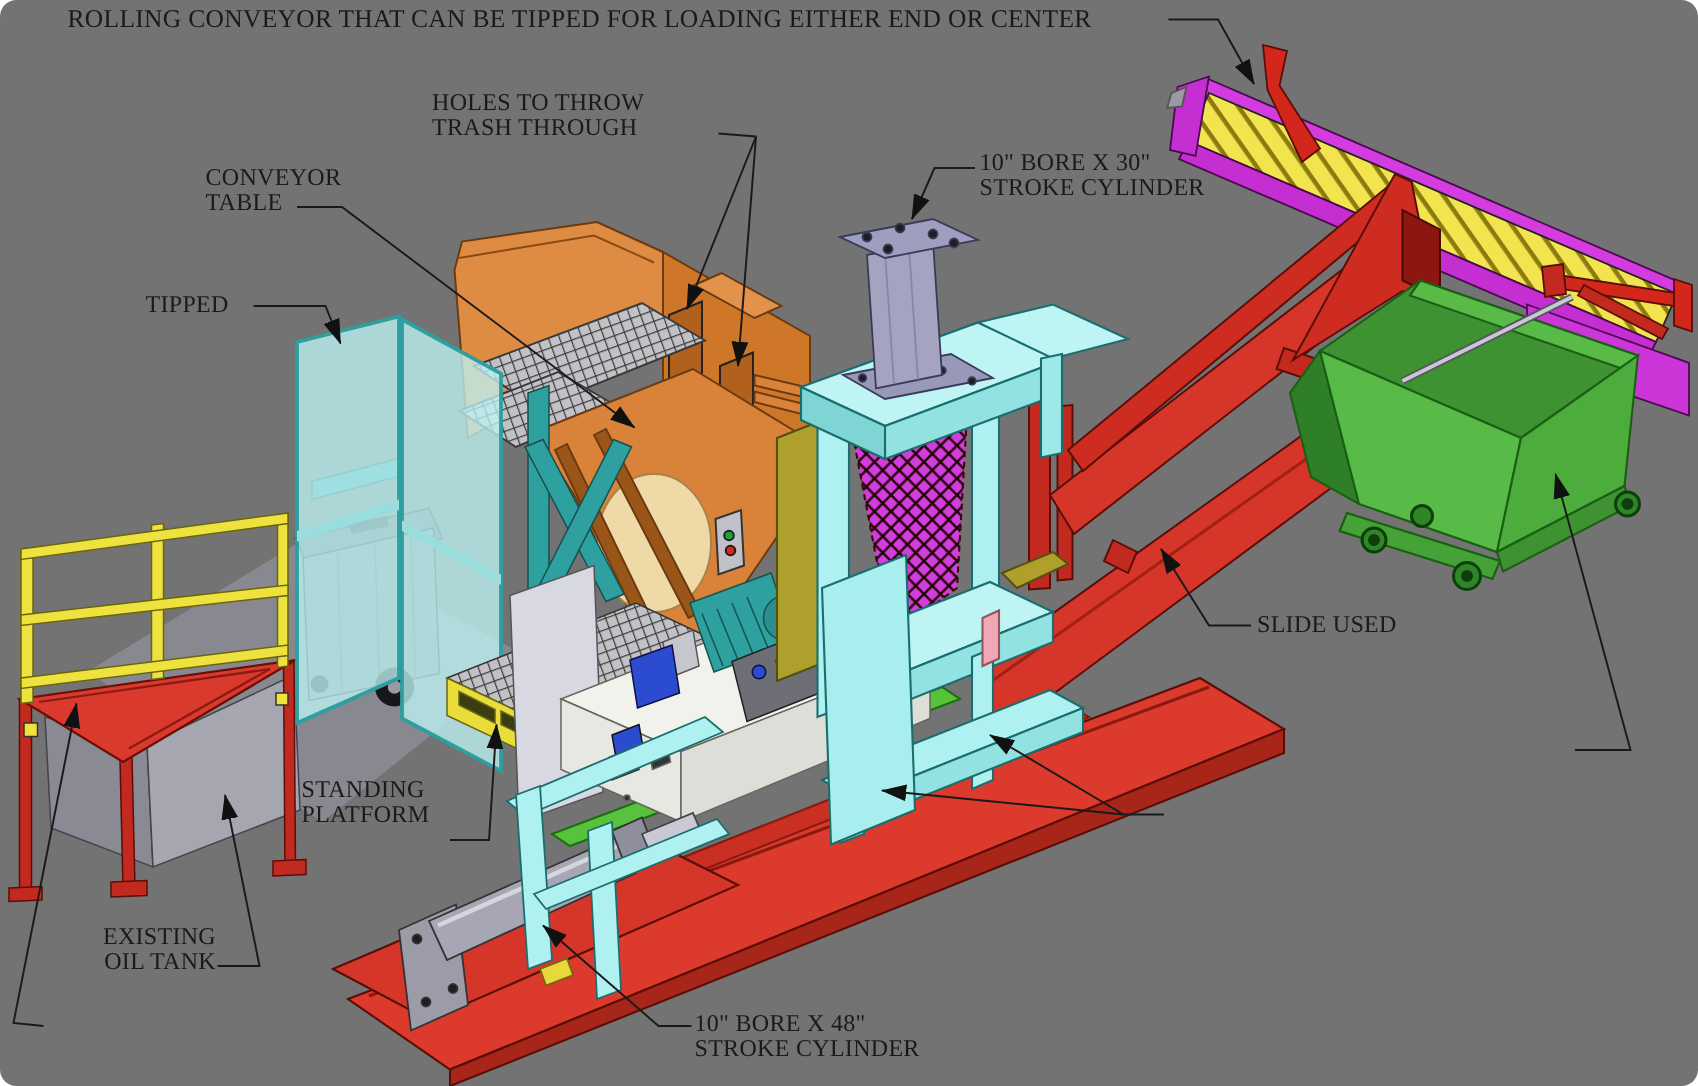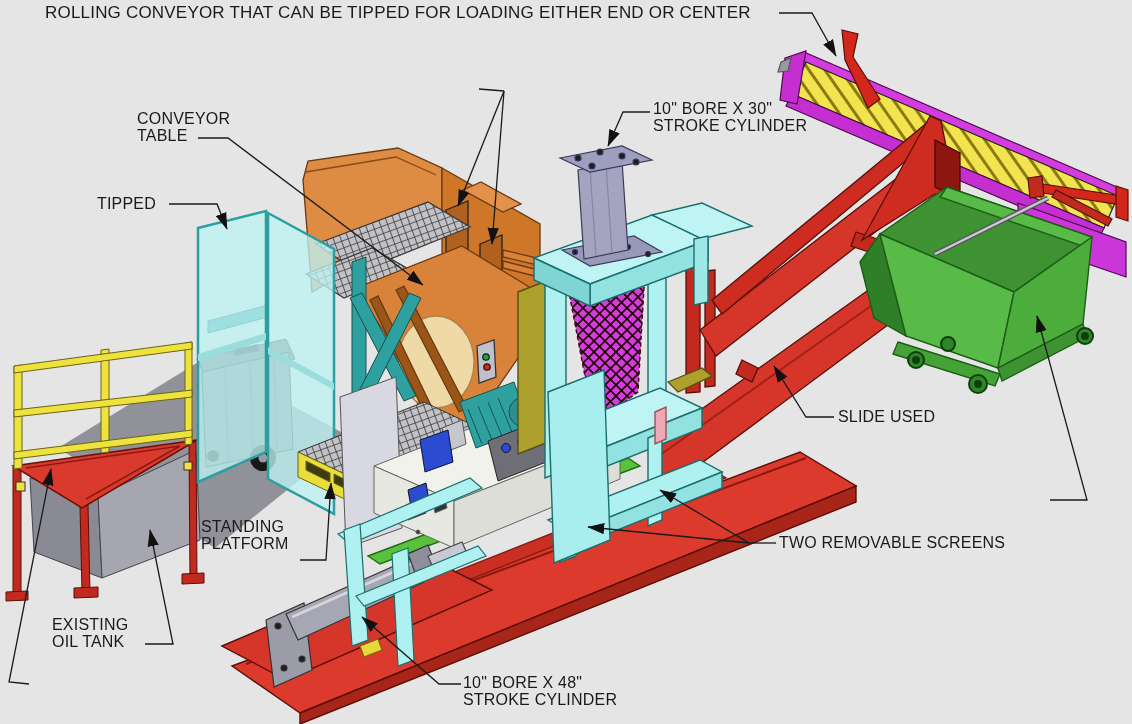--- a/index.html
+++ b/index.html
@@ -1,27 +1,27 @@
 <!DOCTYPE html>
 <html style="--ink: #1a1a1a; --orange: #DE8B43; --cyan: #AFF0F0; --red: #DC3A2C; --magenta: #D53CE0; --yellow: #EDE23E; --green: #58BA47; --steel: #A6A6B4; --gray: #A6A6B0; --teal: #2FA0A0; --netred: #C8281E; --white-unit: #F2F2EC;"><head>
 <meta charset="utf-8">
 <style>
   :root{
     --ink:#1a1a1a; --orange:#DE8B43; --orange2:#CE7729; --cyan:#AFF0F0; --cyan2:#93E2E2;
     --red:#DC3A2C; --red2:#C32A1F; --magenta:#D53CE0; --yellow:#EDE23E; --green:#58BA47;
     --steel:#A6A6B4; --gray:#A6A6B0; --teal:#2FA0A0; --netred:#C8281E; --white-unit:#F2F2EC;
   }
   html,body{margin:0;padding:0;background:#fff;}
-  #stage{position:relative;width:1132px;height:724px;background:#e5e5e5;overflow:hidden;
-         font-family:Liberation Sans, sans-serif;}
+  #stage{position:relative;width:1132px;height:724px;background:#737373;overflow:hidden;
+         font-family:Liberation Serif, serif;border-radius:11px;}
   #art{position:absolute;left:0;top:0;}
   .lbl{position:absolute;color:var(--ink);font-size:16px;line-height:17px;
        white-space:pre-line;letter-spacing:.2px;}
   .lbl.big{font-size:17px;white-space:nowrap;}
-  .ctr{text-align:left;}
+  .ctr{text-align:right;}
   
   .f-orange{fill:var(--orange)} .f-orange2{fill:var(--orange2)}
   .f-cyan{fill:var(--cyan)} .f-cyan2{fill:var(--cyan2)} .f-cyan3{fill:#7FD4D4}
   .f-red{fill:var(--red)} .f-red2{fill:var(--red2)} .f-red3{fill:#CE2C20} .f-redd{fill:#A8251A}
   .f-mag{fill:var(--magenta)} .f-mag2{fill:#C52FD2} .f-yel2{fill:#D9CC2D}
   .f-grn{fill:var(--green)} .f-grn2{fill:#4CAC3C} .f-grn3{fill:#3E9232} .f-grn4{fill:#2F7F28}
   .f-gray{fill:var(--gray)} .f-gray2{fill:#8A8A94}
   .f-steel{fill:var(--steel)} .f-steel2{fill:#9C9CA8} .f-steel3{fill:#C9C9D3}
   .f-teal{fill:var(--teal)} .f-white{fill:var(--white-unit)}
 </style>
@@ -282,26 +282,27 @@
     <polyline points="749,543 660,490" marker-end="url(#arw)"></polyline>
     <polyline points="749,543 588,527" marker-end="url(#arw)"></polyline>
     <polyline points="300,560 326,560 331,483" marker-end="url(#arw)"></polyline>
     <polyline points="145,644 173,644 150,530" marker-end="url(#arw)"></polyline>
     <polyline points="29,684 9,682 51,469" marker-end="url(#arw)"></polyline>
     <polyline points="461,684 439,684 362,617" marker-end="url(#arw)"></polyline>
   </g>
 </svg>
 
   <div class="lbl big" style="left:45px;top:4px">ROLLING CONVEYOR THAT CAN BE TIPPED FOR LOADING EITHER END OR CENTER</div>
+  <div class="lbl" style="left:288px;top:60px">HOLES TO THROW
+TRASH THROUGH</div>
   <div class="lbl" style="left:137px;top:110px">CONVEYOR
 TABLE</div>
   <div class="lbl" style="left:97px;top:195px">TIPPED</div>
   <div class="lbl" style="left:653px;top:100px">10" BORE X 30"
 STROKE CYLINDER</div>
   <div class="lbl" style="left:838px;top:408px">SLIDE USED</div>
-  <div class="lbl" style="left:779px;top:534px">TWO REMOVABLE SCREENS</div>
   <div class="lbl" style="left:201px;top:518px">STANDING
 PLATFORM</div>
   <div class="lbl ctr" style="left:52px;top:616px;width:92px">EXISTING
 OIL TANK</div>
   <div class="lbl" style="left:463px;top:674px">10" BORE X 48"
 STROKE CYLINDER</div>
 </div>
 
 </body></html>

